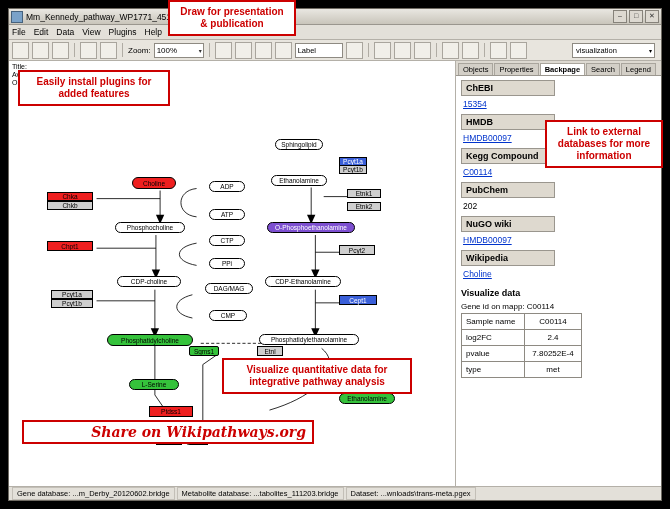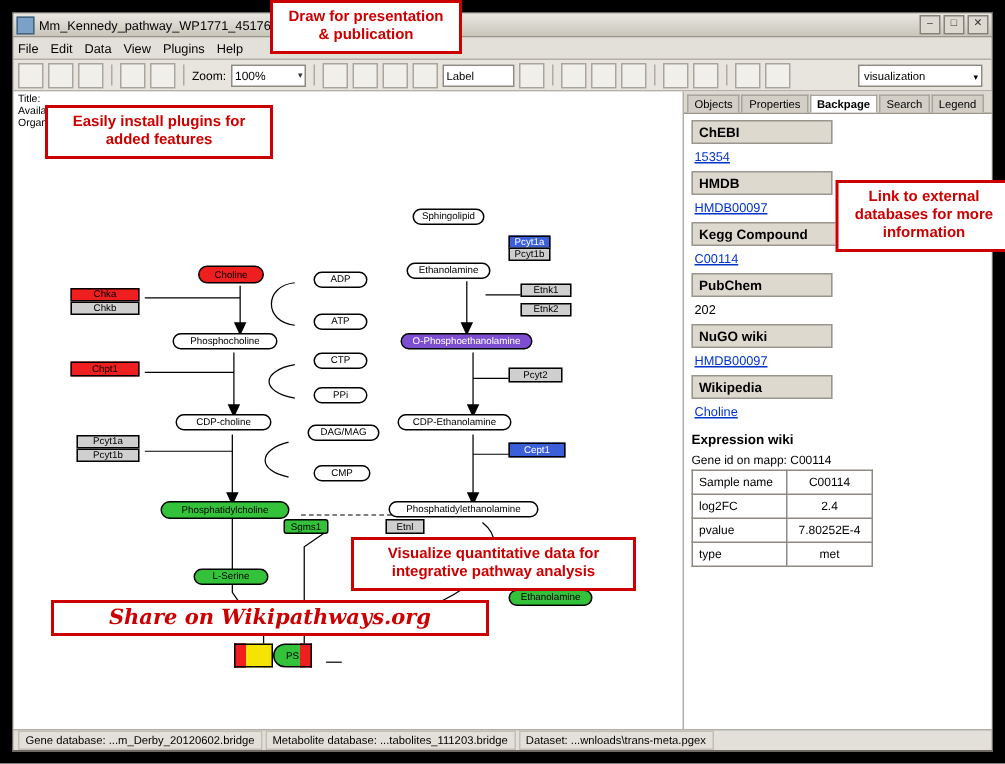--- a/index.html
+++ b/index.html
@@ -66,21 +66,21 @@
   .node{position:absolute;box-sizing:border-box;font-size:6.5px;display:flex;align-items:center;justify-content:center;text-align:center;color:#000;}
   .gp{border:1px solid #000;background:#cfcfcf;}
   .meta-node{border:1px solid #000;background:#fff;border-radius:9px;}
   .green{background:#35c23b;border:1px solid #000;border-radius:9px;}
   .red{background:#ef1f1f;border:1px solid #000;}
   .blue{background:#3a5fd9;border:1px solid #000;}
   .purple{background:#7d4fd0;border:1px solid #000;}
   .yellow{background:#f4e400;border:1px solid #000;}
   svg.edges{position:absolute;left:0;top:0;width:100%;height:100%;}
   
-  .callout{position:absolute;border:2px solid #cc0000;background:#fff;color:#cc0000;font-weight:bold;text-align:center;font-size:10px;line-height:12px;padding:4px 6px;box-sizing:border-box;z-index:20;margin-left:12px;}
+  .callout{position:absolute;border:2px solid #cc0000;background:#fff;color:#cc0000;font-weight:bold;text-align:center;font-size:10px;line-height:12px;padding:4px 6px;box-sizing:border-box;z-index:20;}
   .callout.script{font-family:"DejaVu Serif", serif;font-style:italic;font-size:14px;font-weight:bold;}
 </style>
 </head>
 <body>
 
 <div class="app">
 
   <div class="titlebar">
     <div class="tb-icon"></div>
     <div class="tb-text">Mm_Kennedy_pathway_WP1771_45176.gpml - PathVisio</div>
@@ -252,21 +252,21 @@
 
         <div class="db-head">PubChem</div>
         <div class="db-val">202</div>
 
         <div class="db-head">NuGO wiki</div>
         <div class="db-val"><a href="#">HMDB00097</a></div>
 
         <div class="db-head">Wikipedia</div>
         <div class="db-val"><a href="#">Choline</a></div>
 
-        <div class="exp-title">Expression wiki</div>
+        <div class="exp-title">Visualize data</div>
         <div class="gene-id">Gene id on mapp: C00114</div>
         <table class="expr">
           <tbody>
               <tr>
             <td class="k">Sample name</td>
             <td class="v">C00114</td>
           </tr>
           <tr>
             <td class="k">log2FC</td>
             <td class="v">2.4</td>
@@ -289,13 +289,13 @@
     <div class="cell">Gene database: ...m_Derby_20120602.bridge</div>
     <div class="cell">Metabolite database: ...tabolites_111203.bridge</div>
     <div class="cell">Dataset: ...wnloads\trans-meta.pgex</div>
   </div>
 </div>
 
 <div class="callout" style="left:168px;top:0px;width:128px;">Draw for presentation &amp; publication</div>
 <div class="callout" style="left:18px;top:70px;width:152px;">Easily install plugins for added features</div>
 <div class="callout" style="left:545px;top:120px;width:118px;">Link  to external databases  for more information</div>
 <div class="callout" style="left:222px;top:358px;width:190px;">Visualize quantitative data  for integrative pathway analysis</div>
-<div class="callout script" style="left:22px;top:400px;width:292px;">Share on Wikipathways.org</div>
+<div class="callout script" style="left:22px;top:420px;width:292px;text-align:right;">Share on Wikipathways.org</div>
 
 </body></html>

